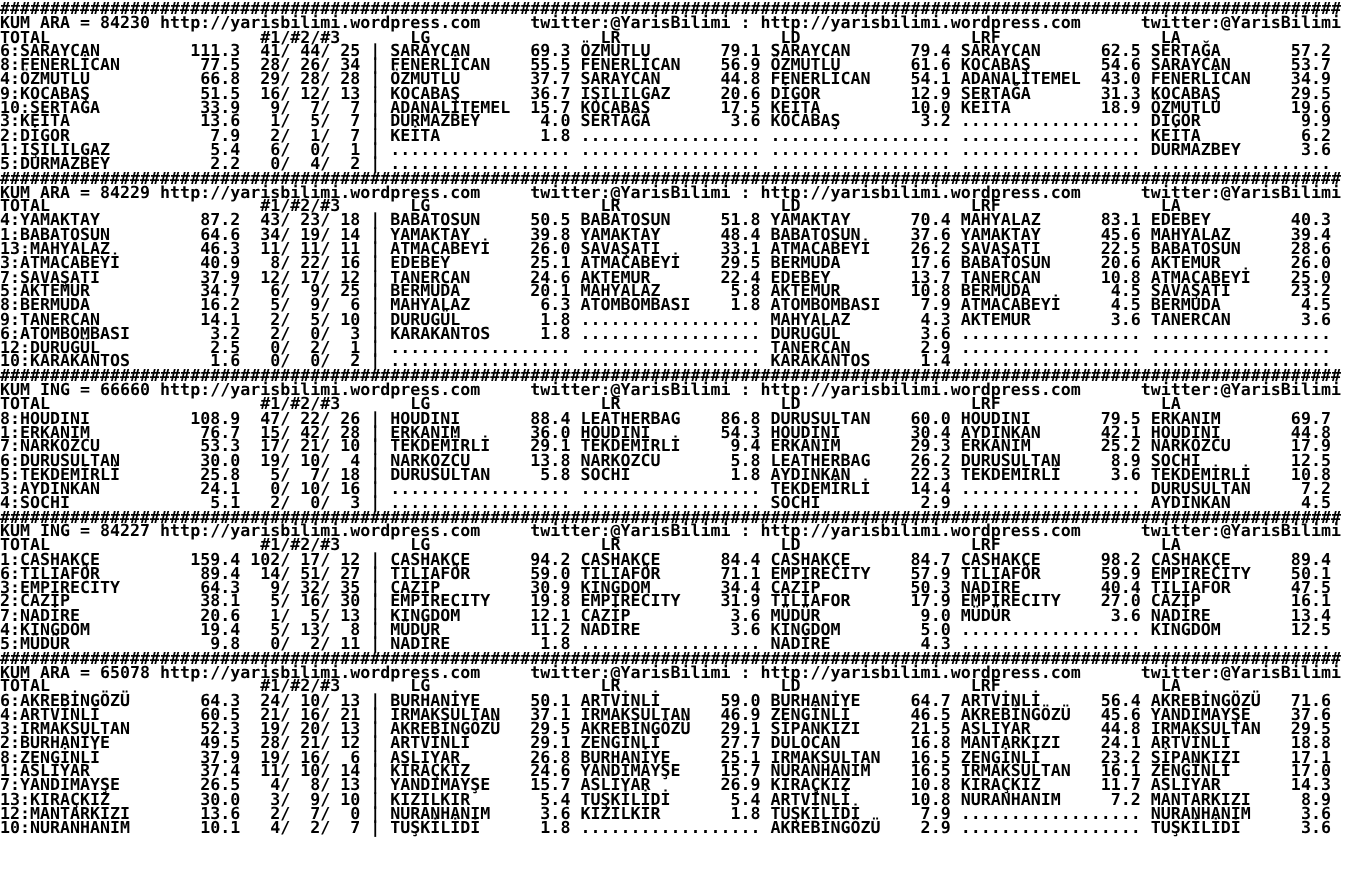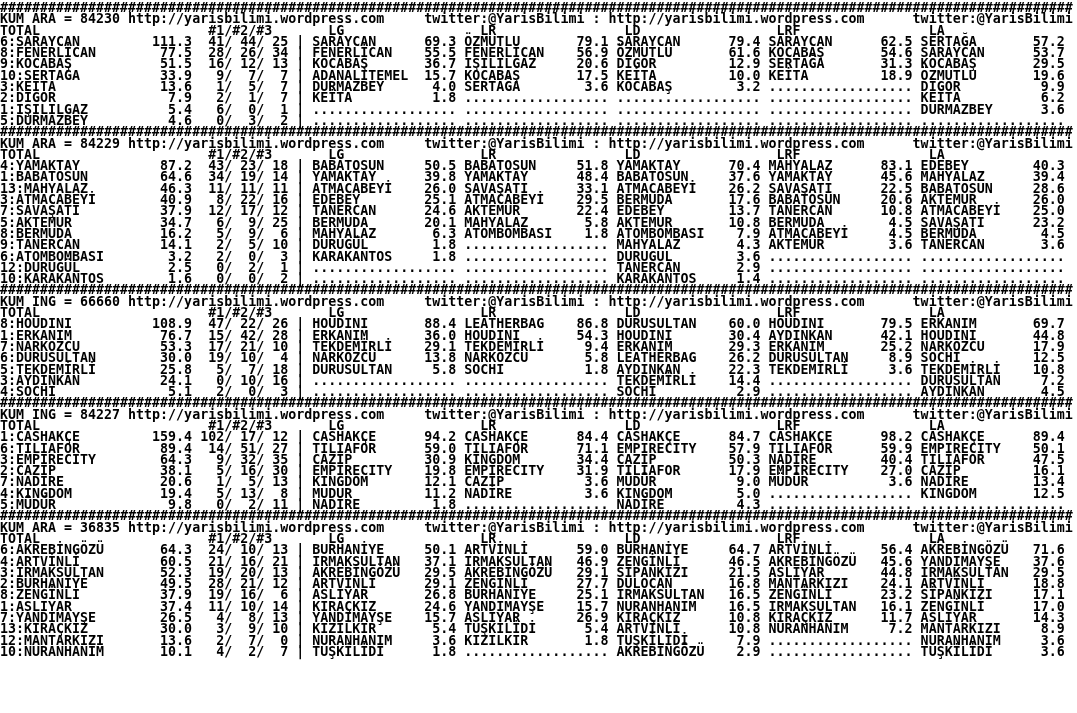--- a/index.html
+++ b/index.html
@@ -21,26 +21,27 @@
 <body>
 
 <div class="screen">
   <div id="report">
       <div>
         <div class="line">######################################################################################################################################</div>
         <div class="line">KUM ARA = 84230 http://yarisbilimi.wordpress.com     twitter:@YarisBilimi : http://yarisbilimi.wordpress.com      twitter:@YarisBilimi</div>
         <div class="line">TOTAL                     #1/#2/#3       LG                 LR                LD                 LRF                LA</div>
         <div class="line">6:SARAYCAN         111.3  41/ 44/ 25 | SARAYCAN      69.3 ÖZMUTLU       79.1 SARAYCAN      79.4 SARAYCAN      62.5 SERTAĞA       57.2 </div>
         <div class="line">8:FENERLİCAN        77.5  28/ 26/ 34 | FENERLİCAN    55.5 FENERLİCAN    56.9 ÖZMUTLU       61.6 KOCABAŞ       54.6 SARAYCAN      53.7 </div>
+        <div class="line">4:ÖZMUTLU           66.8  29/ 28/ 28 | ÖZMUTLU       37.7 SARAYCAN      44.8 FENERLİCAN    54.1 ADANALİTEMEL  43.0 FENERLİCAN    34.9 </div>
         <div class="line">9:KOCABAŞ           51.5  16/ 12/ 13 | KOCABAŞ       36.7 IŞILILGAZ     20.6 DİGOR         12.9 SERTAĞA       31.3 KOCABAŞ       29.5 </div>
         <div class="line">10:SERTAĞA          33.9   9/  7/  7 | ADANALİTEMEL  15.7 KOCABAŞ       17.5 KEİTA         10.0 KEİTA         18.9 ÖZMUTLU       19.6 </div>
         <div class="line">3:KEİTA             13.6   1/  5/  7 | DURMAZBEY      4.0 SERTAĞA        3.6 KOCABAŞ        3.2 .................. DİGOR          9.9 </div>
         <div class="line">2:DİGOR              7.9   2/  1/  7 | KEİTA          1.8 .................. .................. .................. KEİTA          6.2 </div>
         <div class="line">1:IŞILILGAZ          5.4   6/  0/  1 | .................. .................. .................. .................. DURMAZBEY      3.6 </div>
-        <div class="line">5:DURMAZBEY          4.6   0/  3/  2 | .................. .................. .................. .................. .................. </div>
+        <div class="line">5:DURMAZBEY          2.2   0/  4/  2 | .................. .................. .................. .................. .................. </div>
       </div>
       <div>
         <div class="line">######################################################################################################################################</div>
         <div class="line">KUM ARA = 84229 http://yarisbilimi.wordpress.com     twitter:@YarisBilimi : http://yarisbilimi.wordpress.com      twitter:@YarisBilimi</div>
         <div class="line">TOTAL                     #1/#2/#3       LG                 LR                LD                 LRF                LA</div>
         <div class="line">4:YAMAKTAY          87.2  43/ 23/ 18 | BABATOSUN     50.5 BABATOSUN     51.8 YAMAKTAY      70.4 MAHYALAZ      83.1 EDEBEY        40.3 </div>
         <div class="line">1:BABATOSUN         64.6  34/ 19/ 14 | YAMAKTAY      39.8 YAMAKTAY      48.4 BABATOSUN     37.6 YAMAKTAY      45.6 MAHYALAZ      39.4 </div>
         <div class="line">13:MAHYALAZ         46.3  11/ 11/ 11 | ATMACABEYİ    26.0 SAVAŞATI      33.1 ATMACABEYİ    26.2 SAVAŞATI      22.5 BABATOSUN     28.6 </div>
         <div class="line">3:ATMACABEYİ        40.9   8/ 22/ 16 | EDEBEY        25.1 ATMACABEYİ    29.5 BERMUDA       17.6 BABATOSUN     20.6 AKTEMUR       26.0 </div>
         <div class="line">7:SAVAŞATI          37.9  12/ 17/ 12 | TANERCAN      24.6 AKTEMUR       22.4 EDEBEY        13.7 TANERCAN      10.8 ATMACABEYİ    25.0 </div>
@@ -70,21 +71,21 @@
         <div class="line">1:CASHAKÇE         159.4 102/ 17/ 12 | CASHAKÇE      94.2 CASHAKÇE      84.4 CASHAKÇE      84.7 CASHAKÇE      98.2 CASHAKÇE      89.4 </div>
         <div class="line">6:TILIAFÖR          89.4  14/ 51/ 27 | TILIAFÖR      59.0 TILIAFÖR      71.1 EMPIRECITY    57.9 TILIAFÖR      59.9 EMPIRECITY    50.1 </div>
         <div class="line">3:EMPIRECITY        64.3   9/ 32/ 35 | CAZİP         30.9 KINGDOM       34.4 CAZİP         50.3 NADİRE        40.4 TILIAFOR      47.5 </div>
         <div class="line">2:CAZİP             38.1   5/ 16/ 30 | EMPIRECITY    19.8 EMPIRECITY    31.9 TILIAFOR      17.9 EMPIRECITY    27.0 CAZİP         16.1 </div>
         <div class="line">7:NADİRE            20.6   1/  5/ 13 | KINGDOM       12.1 CAZİP          3.6 MÜDÜR          9.0 MÜDÜR          3.6 NADİRE        13.4 </div>
         <div class="line">4:KINGDOM           19.4   5/ 13/  8 | MÜDÜR         11.2 NADİRE         3.6 KINGDOM        5.0 .................. KINGDOM       12.5 </div>
         <div class="line">5:MÜDÜR              9.8   0/  2/ 11 | NADİRE         1.8 .................. NADİRE         4.3 .................. .................. </div>
       </div>
       <div>
         <div class="line">######################################################################################################################################</div>
-        <div class="line">KUM ARA = 36835 http://yarisbilimi.wordpress.com     twitter:@YarisBilimi : http://yarisbilimi.wordpress.com      twitter:@YarisBilimi</div>
+        <div class="line">KUM ARA = 65078 http://yarisbilimi.wordpress.com     twitter:@YarisBilimi : http://yarisbilimi.wordpress.com      twitter:@YarisBilimi</div>
         <div class="line">TOTAL                     #1/#2/#3       LG                 LR                LD                 LRF                LA</div>
         <div class="line">6:AKREBİNGÖZÜ       64.3  24/ 10/ 13 | BURHANİYE     50.1 ARTVİNLİ      59.0 BURHANİYE     64.7 ARTVİNLİ      56.4 AKREBİNGÖZÜ   71.6 </div>
         <div class="line">4:ARTVİNLİ          60.5  21/ 16/ 21 | IRMAKSULTAN   37.1 IRMAKSULTAN   46.9 ZENGİNLİ      46.5 AKREBİNGÖZÜ   45.6 YANDIMAYŞE    37.6 </div>
         <div class="line">3:IRMAKSULTAN       52.3  19/ 20/ 13 | AKREBİNGÖZÜ   29.5 AKREBİNGÖZÜ   29.1 SİPANKIZI     21.5 ASLIYAR       44.8 IRMAKSULTAN   29.5 </div>
         <div class="line">2:BURHANİYE         49.5  28/ 21/ 12 | ARTVİNLİ      29.1 ZENGİNLİ      27.7 DULOCAN       16.8 MANTARKIZI    24.1 ARTVİNLİ      18.8 </div>
         <div class="line">8:ZENGİNLİ          37.9  19/ 16/  6 | ASLIYAR       26.8 BURHANİYE     25.1 IRMAKSULTAN   16.5 ZENGİNLİ      23.2 SİPANKIZI     17.1 </div>
         <div class="line">1:ASLIYAR           37.4  11/ 10/ 14 | KIRAÇKIZ      24.6 YANDIMAYŞE    15.7 NURANHANIM    16.5 IRMAKSULTAN   16.1 ZENGİNLİ      17.0 </div>
         <div class="line">7:YANDIMAYŞE        26.5   4/  8/ 13 | YANDIMAYŞE    15.7 ASLIYAR       26.9 KIRAÇKIZ      10.8 KIRAÇKIZ      11.7 ASLIYAR       14.3 </div>
         <div class="line">13:KIRAÇKIZ         30.0   3/  9/ 10 | KIZILKIR       5.4 TUŞKİLİDİ      5.4 ARTVİNLİ      10.8 NURANHANIM     7.2 MANTARKIZI     8.9 </div>
         <div class="line">12:MANTARKIZI       13.6   2/  7/  0 | NURANHANIM     3.6 KIZILKIR       1.8 TUŞKİLİDİ      7.9 .................. NURANHANIM     3.6 </div>

